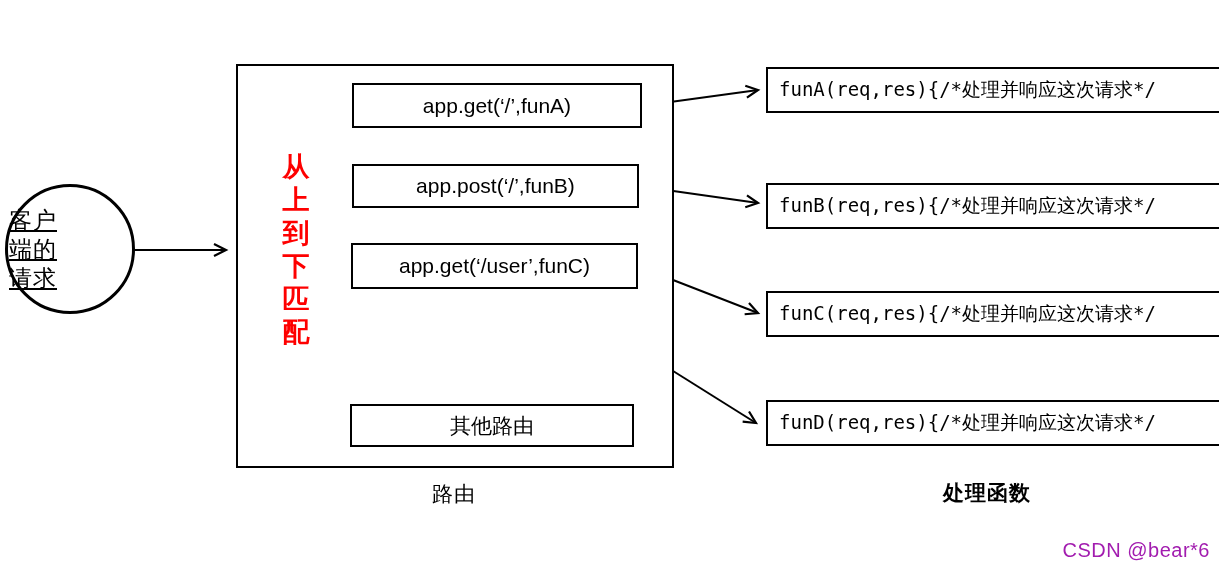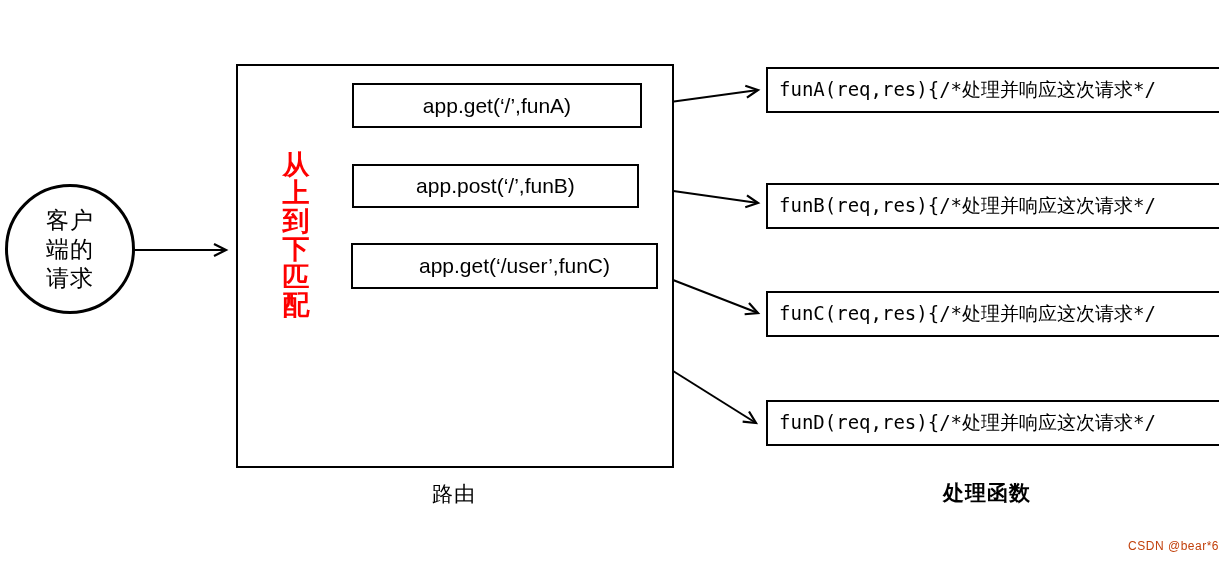--- a/index.html
+++ b/index.html
@@ -6,49 +6,49 @@
   #canvas{
     position:relative;width:1219px;height:567px;background:#ffffff;overflow:hidden;
     font-family:"Liberation Sans",sans-serif;color:#000;
   }
   #wires{position:absolute;left:0;top:0;width:1219px;height:567px;}
 
   
   .client-circle{
     position:absolute;left:5px;top:184px;width:124px;height:124px;
     border:3px solid #000;border-radius:50%;
-    display:flex;align-items:center;justify-content:center;
+    display:flex;align-items:center;justify-content:flex-start;text-decoration:underline;
   }
   .client-circle .txt{
     width:50px;font-size:23px;line-height:29px;word-break:break-all;
     text-align:center;letter-spacing:1px;
   }
 
   
   .router-panel{
     position:absolute;left:236px;top:64px;width:434px;height:400px;
     border:2px solid #000;background:#fff;
   }
 
   
   .flow-label{
     position:absolute;left:280px;top:151px;width:32px;
-    font-size:27px;line-height:28px;word-break:break-all;text-align:center;
+    font-size:27px;line-height:33px;word-break:break-all;text-align:center;
     color:#fe0000;font-weight:bold;z-index:3;
   }
 
   
   .route-box{
     position:absolute;border:2px solid #000;background:#fff;
     display:flex;align-items:center;justify-content:center;
     font-size:21px;z-index:2;
   }
   .rb1{left:352px;top:83px;width:286px;height:41px;}
   .rb2{left:352px;top:164px;width:283px;height:40px;}
-  .rb3{left:351px;top:243px;width:283px;height:42px;padding-left:20px;}
+  .rb3{left:351px;top:243px;width:283px;height:42px;}
   .rb4{left:349px;top:324px;width:285px;height:40px;border-width:3px;}
   .rb5{left:350px;top:404px;width:280px;height:39px;}
 
   
   .handler-box{
     position:absolute;left:766px;width:444px;height:42px;
     border:2px solid #000;background:#fff;
     display:flex;align-items:center;
     font-family:"DejaVu Sans Mono","Liberation Sans",monospace;
     font-size:19px;padding-left:11px;z-index:2;white-space:nowrap;overflow:hidden;
@@ -60,21 +60,21 @@
 
   
   .caption{
     position:absolute;font-size:21px;letter-spacing:1px;z-index:2;text-align:center;
   }
   .caption-router{left:454px;top:480px;transform:translateX(-50%);}
   .caption-handlers{left:987px;top:479px;transform:translateX(-50%);font-weight:bold;}
 
   
   .watermark{
-    position:absolute;right:0;top:539px;font-size:12px;color:#c2410c;
+    position:absolute;right:9px;top:539px;font-size:20px;color:#a21caf;
     letter-spacing:0.5px;z-index:2;
   }
 </style>
 </head>
 <body>
 
 <div id="canvas">
 
   <svg id="wires" viewBox="0 0 1219 567">
     <defs>
@@ -100,20 +100,21 @@
     <div class="txt">客户端的请求</div>
   </div>
 
   <div class="router-panel"></div>
 
   <div class="flow-label">从上到下匹配</div>
 
   <div class="route-box rb1">app.get(‘/’,funA)</div>
   <div class="route-box rb2">app.post(‘/’,funB)</div>
   <div class="route-box rb3">app.get(‘/user’,funC)</div>
+  <div class="route-box rb5">其他路由</div>
 
   <div class="handler-box hb1">funA(req,res){/*处理并响应这次请求*/</div>
   <div class="handler-box hb2">funB(req,res){/*处理并响应这次请求*/</div>
   <div class="handler-box hb3">funC(req,res){/*处理并响应这次请求*/</div>
   <div class="handler-box hb4">funD(req,res){/*处理并响应这次请求*/</div>
 
   <div class="caption caption-router">路由</div>
   <div class="caption caption-handlers">处理函数</div>
 
   <div class="watermark">CSDN @bear*6</div>

